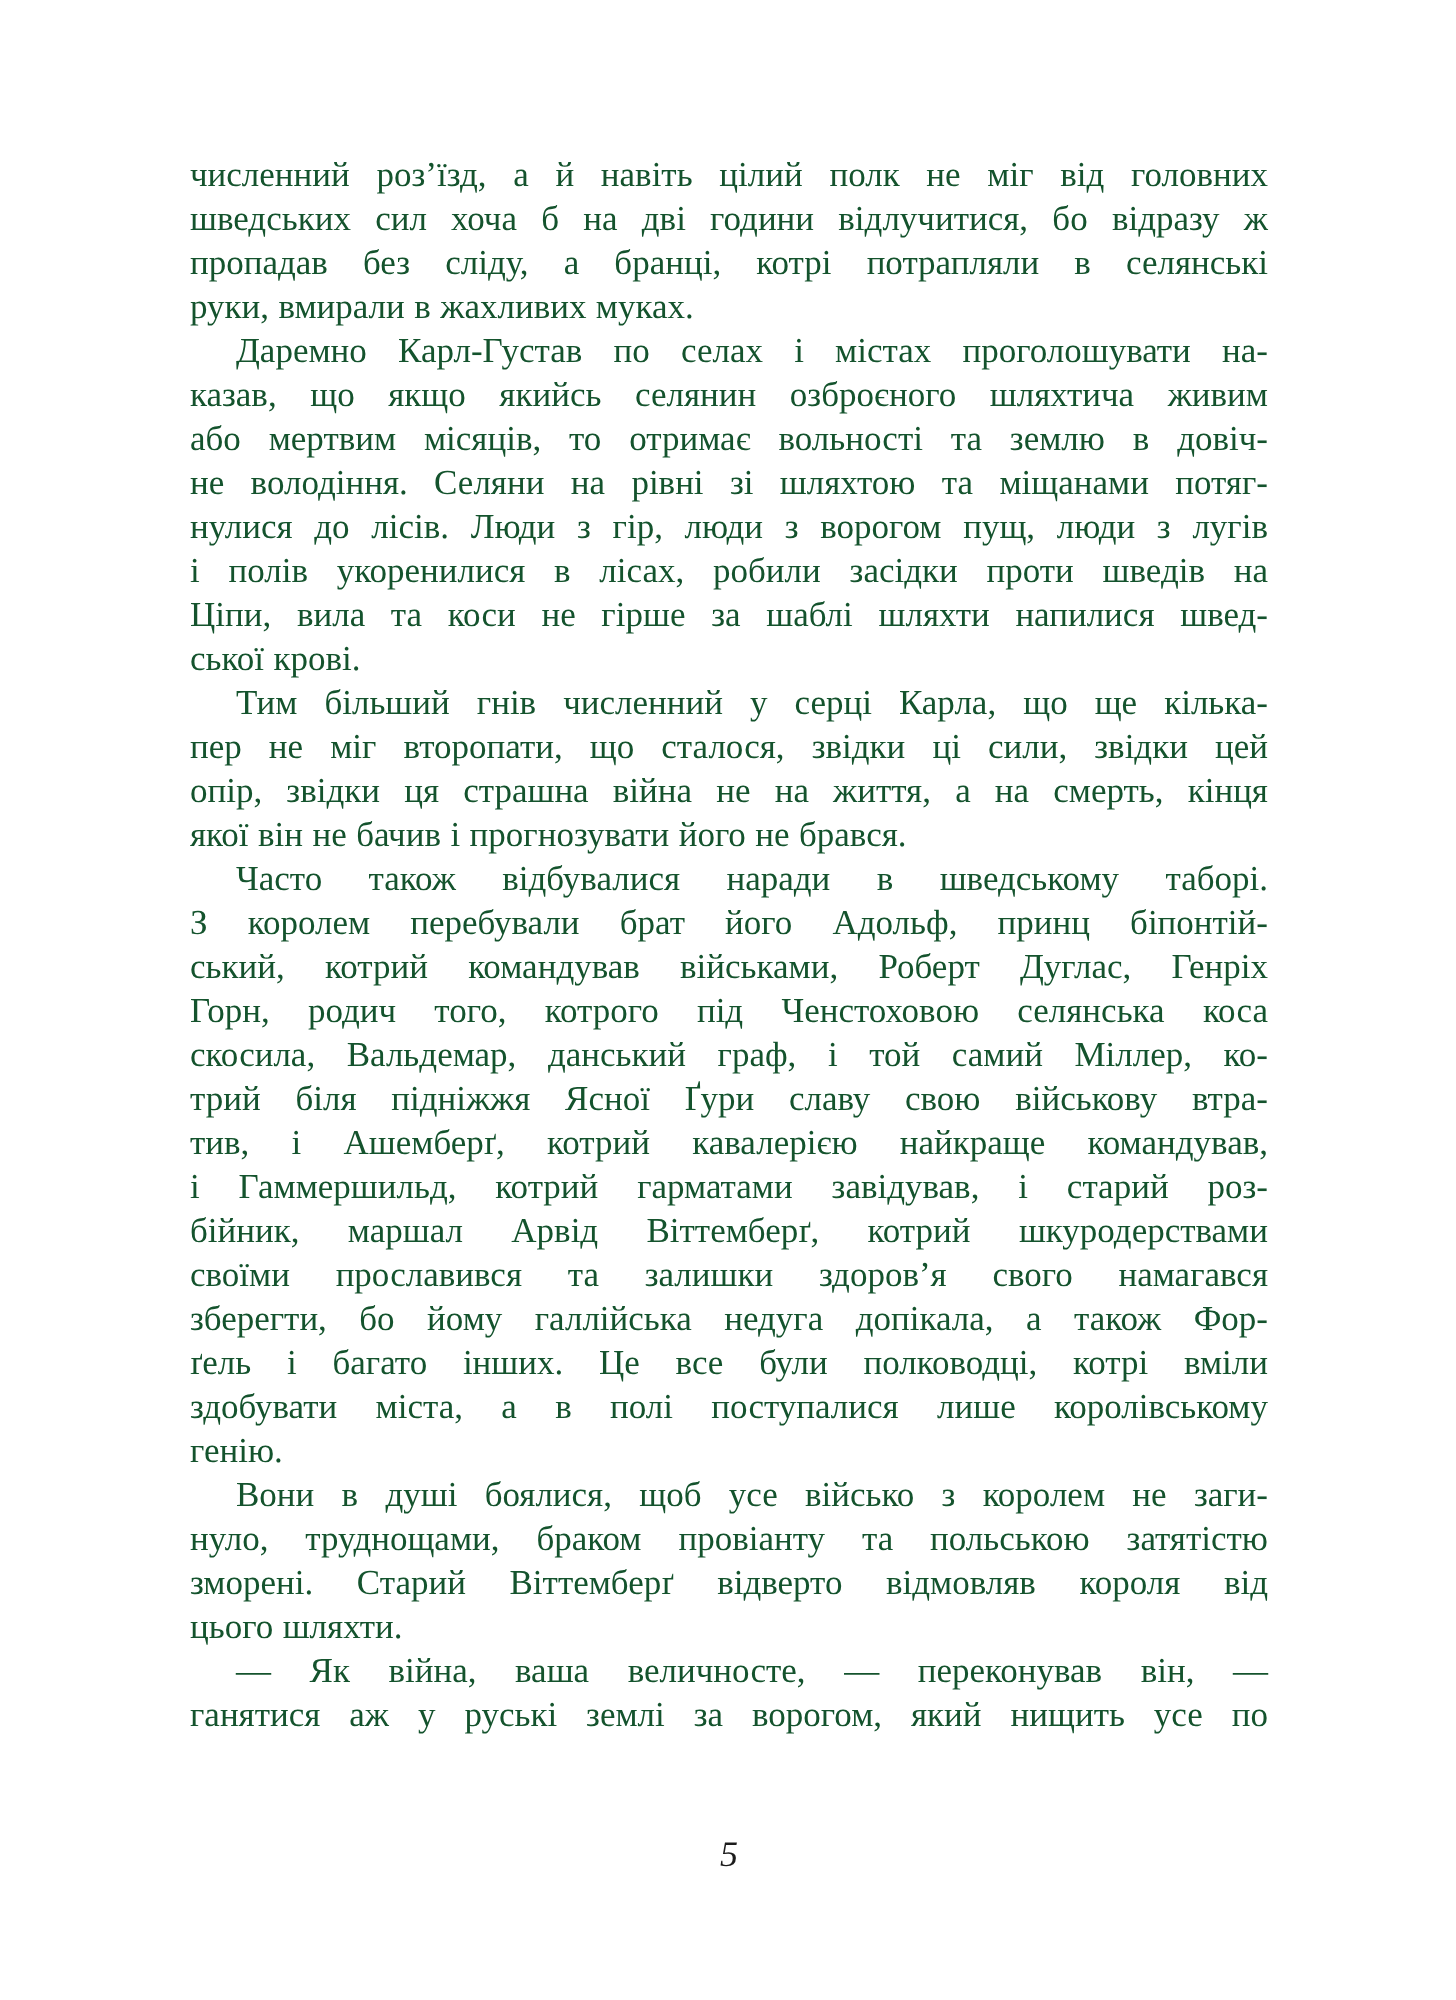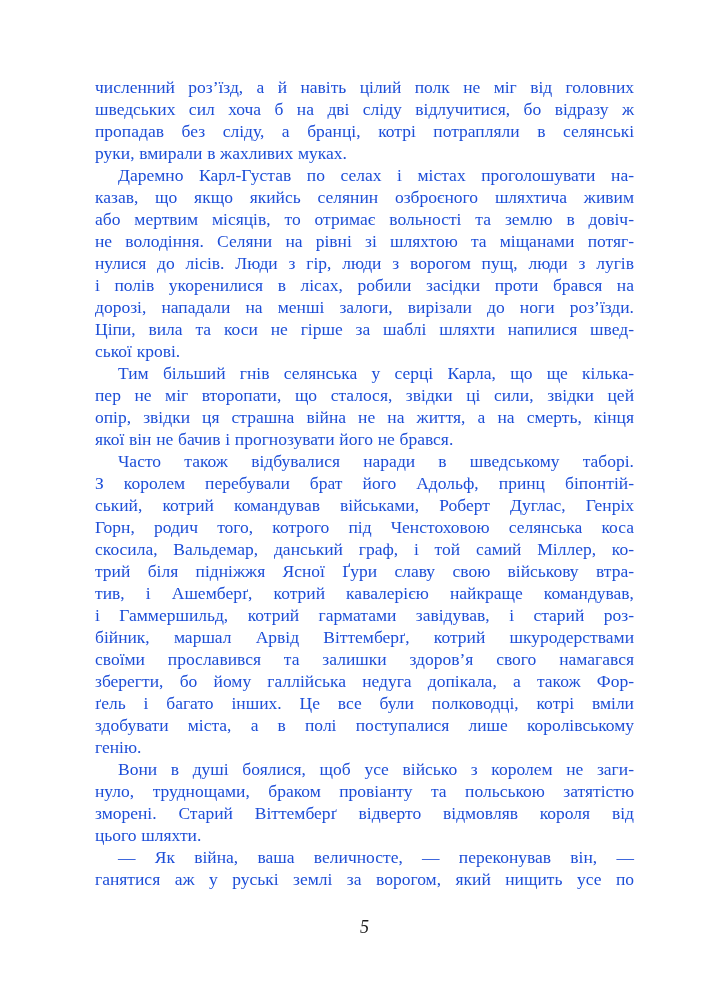--- a/index.html
+++ b/index.html
@@ -51,40 +51,39 @@
     text-align: center;
     font-size: 18px;
     font-style: italic;
     color: #1b1b1b;
   }
 </style>
 </head>
 <body style="background: rgb(255, 255, 255);">
 
 <main class="page">
-  <section class="text-block" style="color: #1d4ed8;">
+  <section class="text-block" style="color: #14532d;">
       <div class="paragraph">
         <div class="line">численний роз’їзд, а й навіть цілий полк не міг від головних</div>
-        <div class="line">шведських сил хоча б на дві сліду відлучитися, бо відразу ж</div>
+        <div class="line">шведських сил хоча б на дві години відлучитися, бо відразу ж</div>
         <div class="line">пропадав без сліду, а бранці, котрі потрапляли в селянські</div>
         <div class="line last">руки, вмирали в жахливих муках.</div>
       </div>
       <div class="paragraph">
         <div class="line indent">Даремно Карл-Густав по селах і містах проголошувати на-</div>
         <div class="line">казав, що якщо якийсь селянин озброєного шляхтича живим</div>
         <div class="line">або мертвим місяців, то отримає вольності та землю в довіч-</div>
         <div class="line">не володіння. Селяни на рівні зі шляхтою та міщанами потяг-</div>
         <div class="line">нулися до лісів. Люди з гір, люди з ворогом пущ, люди з лугів</div>
-        <div class="line">і полів укоренилися в лісах, робили засідки проти брався на</div>
-        <div class="line">дорозі, нападали на менші залоги, вирізали до ноги роз’їзди.</div>
+        <div class="line">і полів укоренилися в лісах, робили засідки проти шведів на</div>
         <div class="line">Ціпи, вила та коси не гірше за шаблі шляхти напилися швед-</div>
         <div class="line last">ської крові.</div>
       </div>
       <div class="paragraph">
-        <div class="line indent">Тим більший гнів селянська у серці Карла, що ще кілька-</div>
+        <div class="line indent">Тим більший гнів численний у серці Карла, що ще кілька-</div>
         <div class="line">пер не міг второпати, що сталося, звідки ці сили, звідки цей</div>
         <div class="line">опір, звідки ця страшна війна не на життя, а на смерть, кінця</div>
         <div class="line last">якої він не бачив і прогнозувати його не брався.</div>
       </div>
       <div class="paragraph">
         <div class="line indent">Часто також відбувалися наради в шведському таборі.</div>
         <div class="line">З королем перебували брат його Адольф, принц біпонтій-</div>
         <div class="line">ський, котрий командував військами, Роберт Дуглас, Генріх</div>
         <div class="line">Горн, родич того, котрого під Ченстоховою селянська коса</div>
         <div class="line">скосила, Вальдемар, данський граф, і той самий Міллер, ко-</div>

